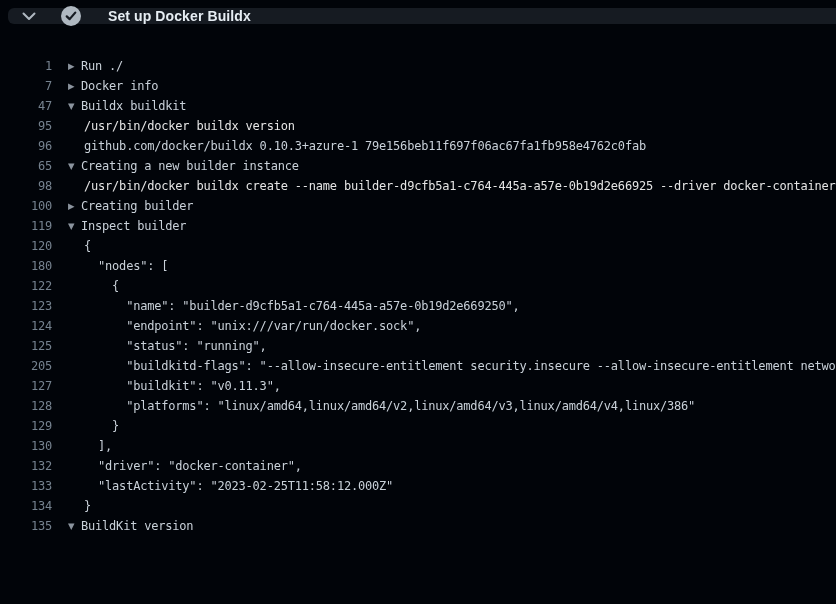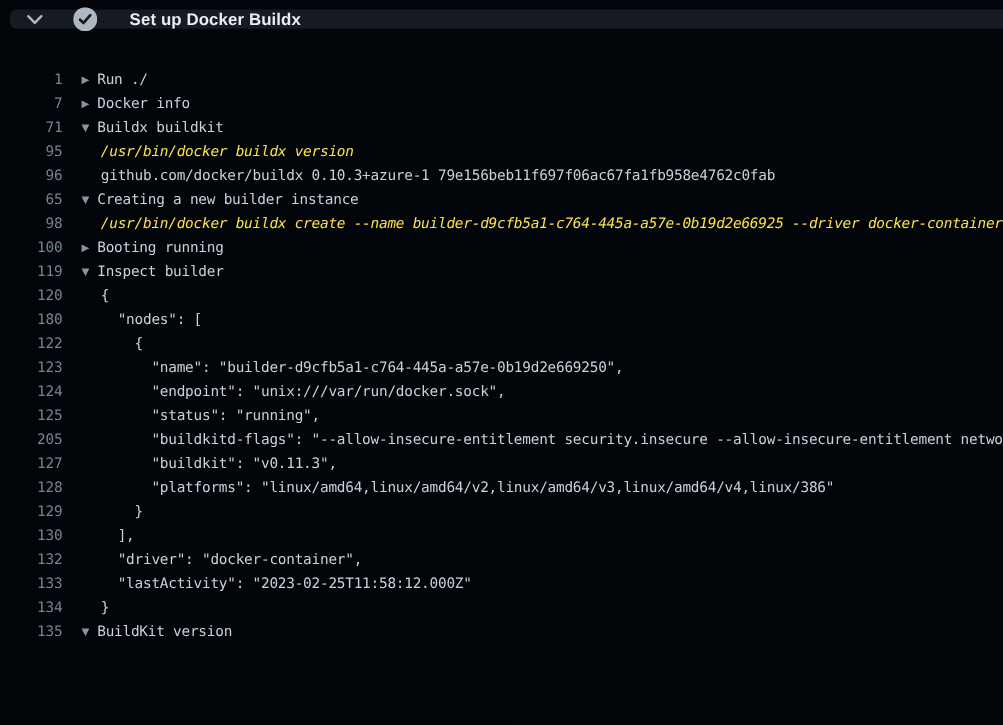--- a/index.html
+++ b/index.html
@@ -25,21 +25,21 @@
   .line{display:flex;height:20px;align-items:center;white-space:pre;}
   .ln{flex:none;width:52px;text-align:right;color:#768390;cursor:pointer;}
   .content{white-space:pre;color:#c9d1d9;}
   .line.group .content{padding-left:16px;cursor:pointer;}
   .line.cmd .content,.line.out .content{padding-left:32px;}
   .arrow{
     display:inline-block;width:13px;color:#8b949e;
     font-family:"DejaVu Sans",sans-serif;font-size:8.5px;
     position:relative;top:-1px;
   }
-  .line.cmd .txt{color:#fde047;font-style:italic;}
+  .line.cmd .txt{color:#e5e5e5;}
 </style>
 </head>
 <body>
 
 <header class="step-header">
   <span class="chevron">
     <svg width="14" height="9" viewBox="0 0 14 9">
         <path d="M1.5 1.5 L7 7 L12.5 1.5" stroke="#afb8c1" stroke-width="2" fill="none" stroke-linecap="round" stroke-linejoin="round"></path>
       </svg>
   </span>
@@ -48,26 +48,26 @@
         <circle cx="8" cy="8" r="8" fill="#afb8c1"></circle>
         <path d="M4.6 8.3 L6.9 10.5 L11.4 5.3" stroke="#161b22" stroke-width="1.8" fill="none" stroke-linecap="round" stroke-linejoin="round"></path>
       </svg>
   </span>
   <span class="step-title">Set up Docker Buildx</span>
 </header>
 
 <div class="log">
   <div class="line group"><span class="ln">1</span><span class="content"><span class="arrow">▶</span><span class="txt">Run ./</span></span></div>
   <div class="line group"><span class="ln">7</span><span class="content"><span class="arrow">▶</span><span class="txt">Docker info</span></span></div>
-  <div class="line group"><span class="ln">71</span><span class="content"><span class="arrow">▼</span><span class="txt">Buildx buildkit</span></span></div>
+  <div class="line group"><span class="ln">47</span><span class="content"><span class="arrow">▼</span><span class="txt">Buildx buildkit</span></span></div>
   <div class="line cmd"><span class="ln">95</span><span class="content"><span class="txt">/usr/bin/docker buildx version</span></span></div>
   <div class="line out"><span class="ln">96</span><span class="content"><span class="txt">github.com/docker/buildx 0.10.3+azure-1 79e156beb11f697f06ac67fa1fb958e4762c0fab</span></span></div>
   <div class="line group"><span class="ln">65</span><span class="content"><span class="arrow">▼</span><span class="txt">Creating a new builder instance</span></span></div>
   <div class="line cmd"><span class="ln">98</span><span class="content"><span class="txt">/usr/bin/docker buildx create --name builder-d9cfb5a1-c764-445a-a57e-0b19d2e66925 --driver docker-container</span></span></div>
-  <div class="line group"><span class="ln">100</span><span class="content"><span class="arrow">▶</span><span class="txt">Booting running</span></span></div>
+  <div class="line group"><span class="ln">100</span><span class="content"><span class="arrow">▶</span><span class="txt">Creating builder</span></span></div>
   <div class="line group"><span class="ln">119</span><span class="content"><span class="arrow">▼</span><span class="txt">Inspect builder</span></span></div>
   <div class="line out"><span class="ln">120</span><span class="content"><span class="txt">{</span></span></div>
   <div class="line out"><span class="ln">180</span><span class="content"><span class="txt">  "nodes": [</span></span></div>
   <div class="line out"><span class="ln">122</span><span class="content"><span class="txt">    {</span></span></div>
   <div class="line out"><span class="ln">123</span><span class="content"><span class="txt">      "name": "builder-d9cfb5a1-c764-445a-a57e-0b19d2e669250",</span></span></div>
   <div class="line out"><span class="ln">124</span><span class="content"><span class="txt">      "endpoint": "unix:///var/run/docker.sock",</span></span></div>
   <div class="line out"><span class="ln">125</span><span class="content"><span class="txt">      "status": "running",</span></span></div>
   <div class="line out"><span class="ln">205</span><span class="content"><span class="txt">      "buildkitd-flags": "--allow-insecure-entitlement security.insecure --allow-insecure-entitlement network.host",</span></span></div>
   <div class="line out"><span class="ln">127</span><span class="content"><span class="txt">      "buildkit": "v0.11.3",</span></span></div>
   <div class="line out"><span class="ln">128</span><span class="content"><span class="txt">      "platforms": "linux/amd64,linux/amd64/v2,linux/amd64/v3,linux/amd64/v4,linux/386"</span></span></div>

